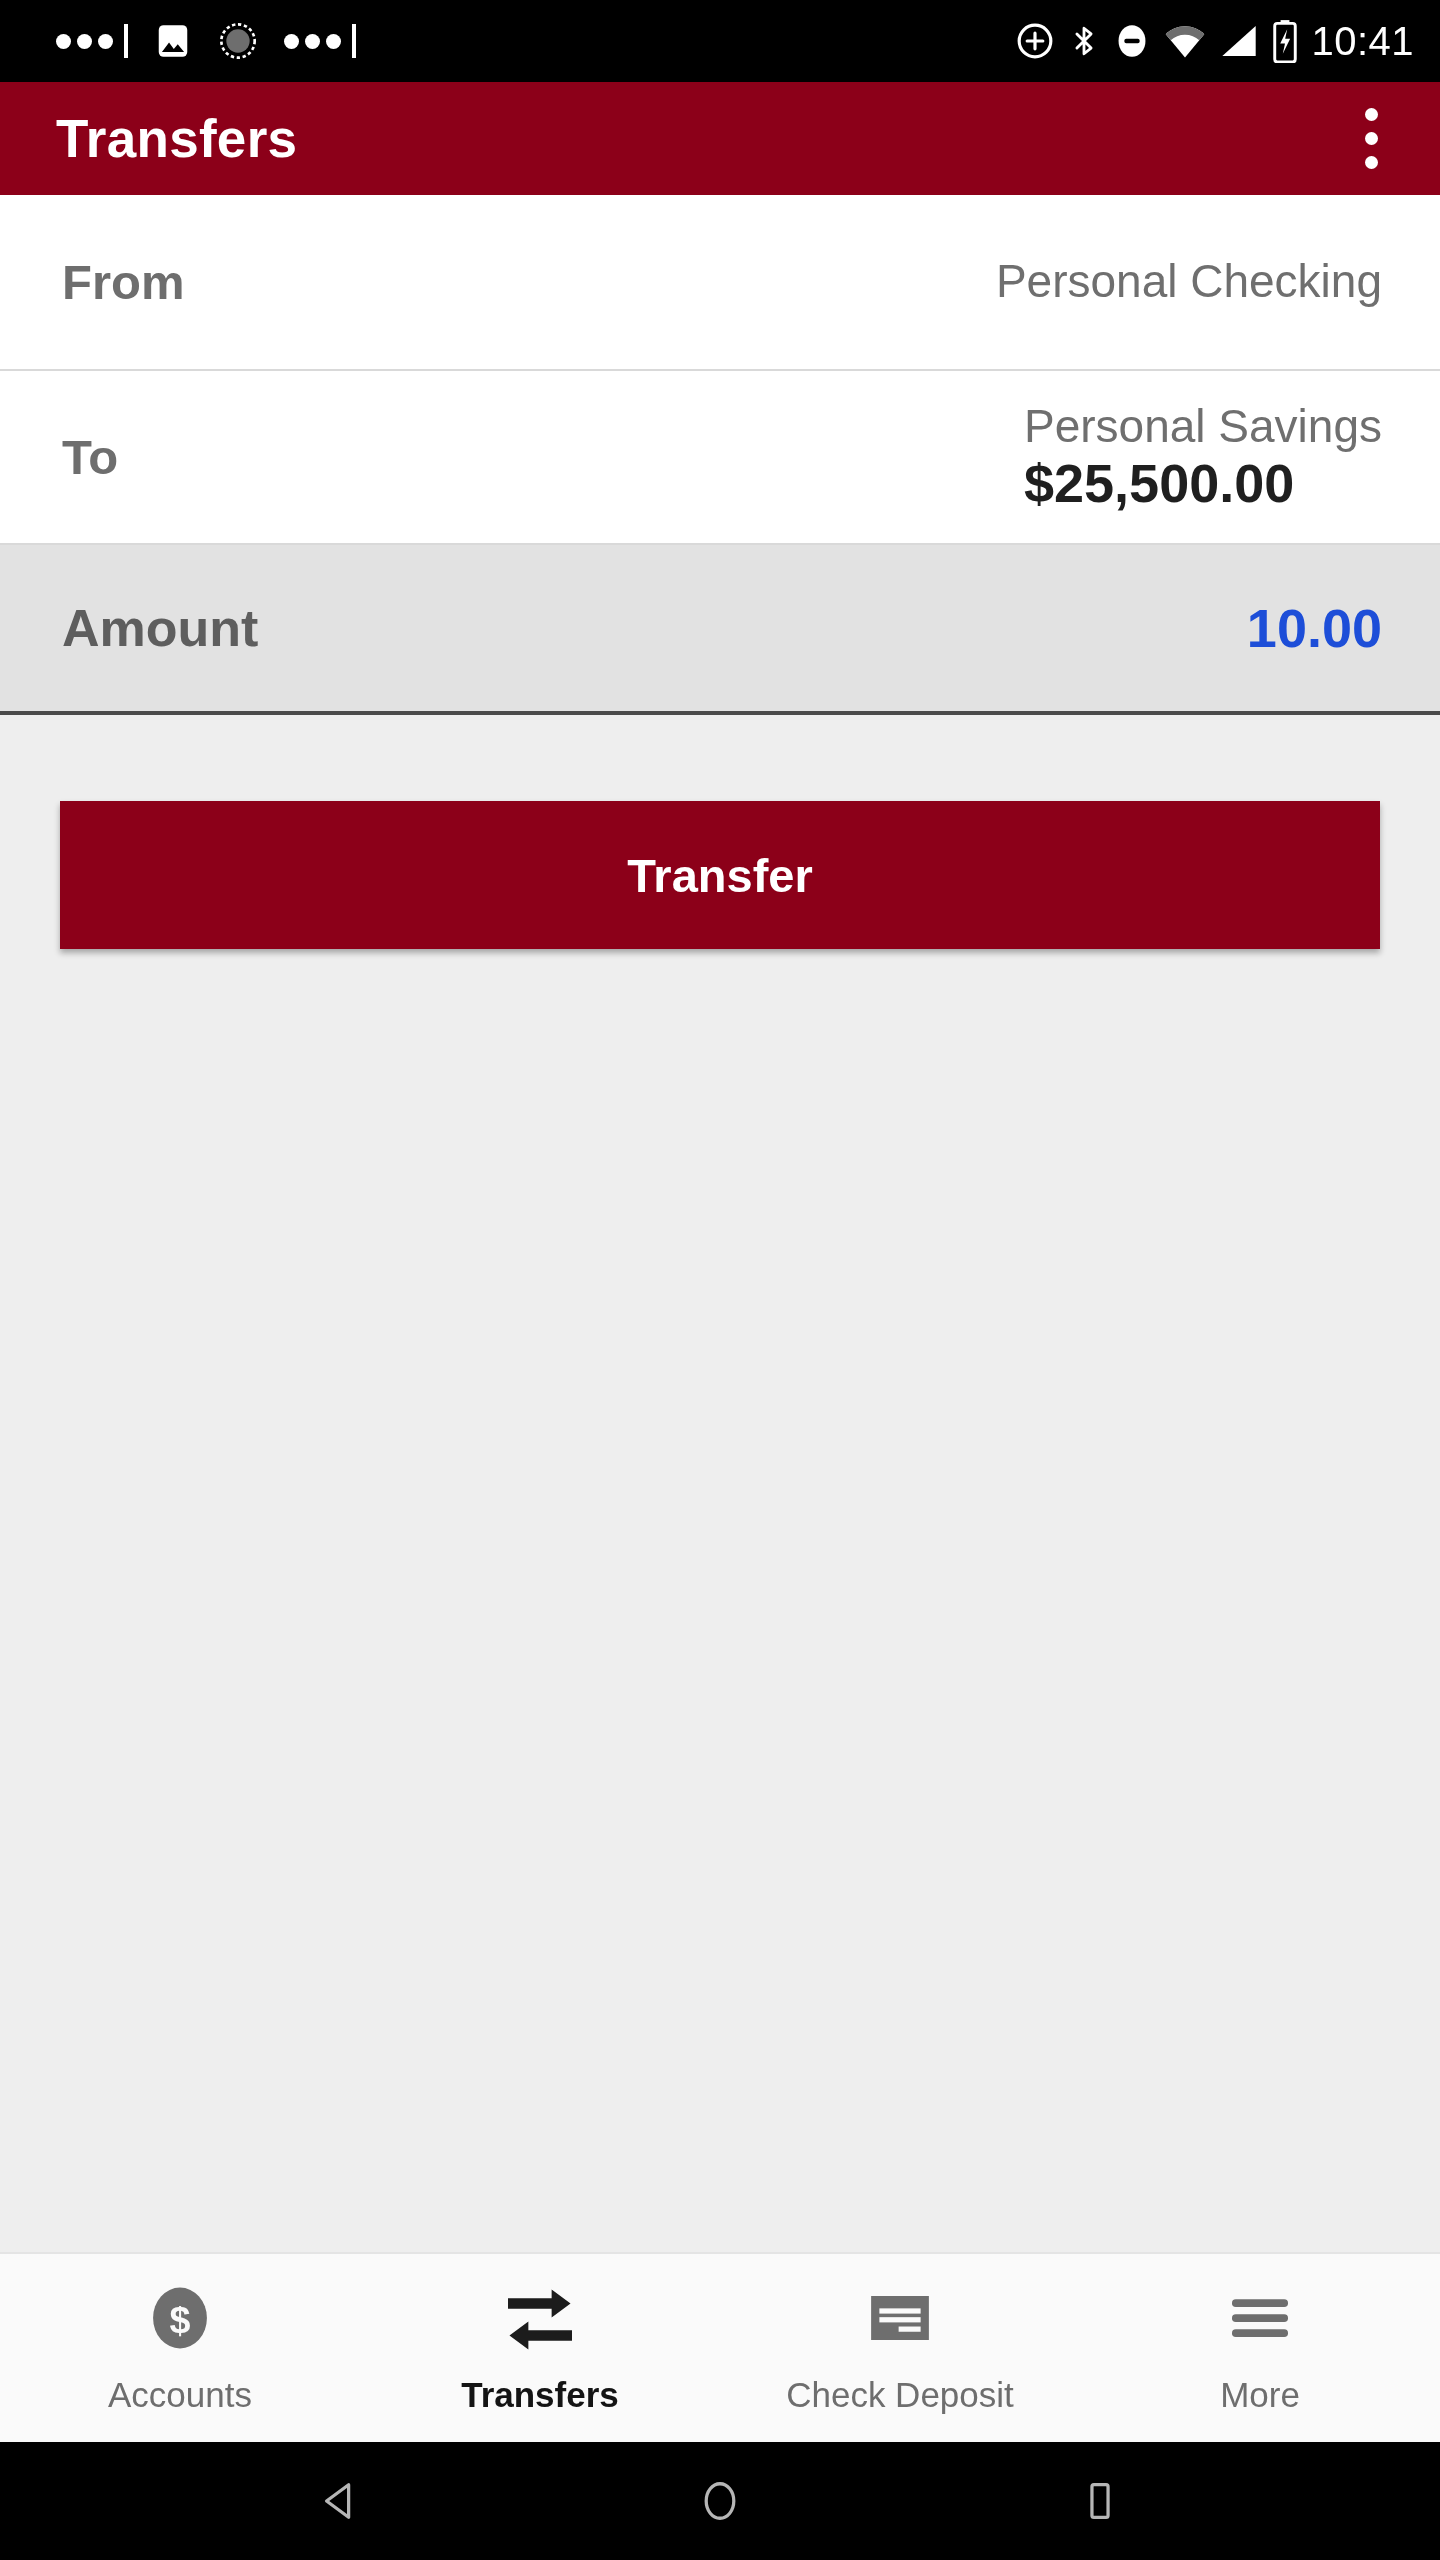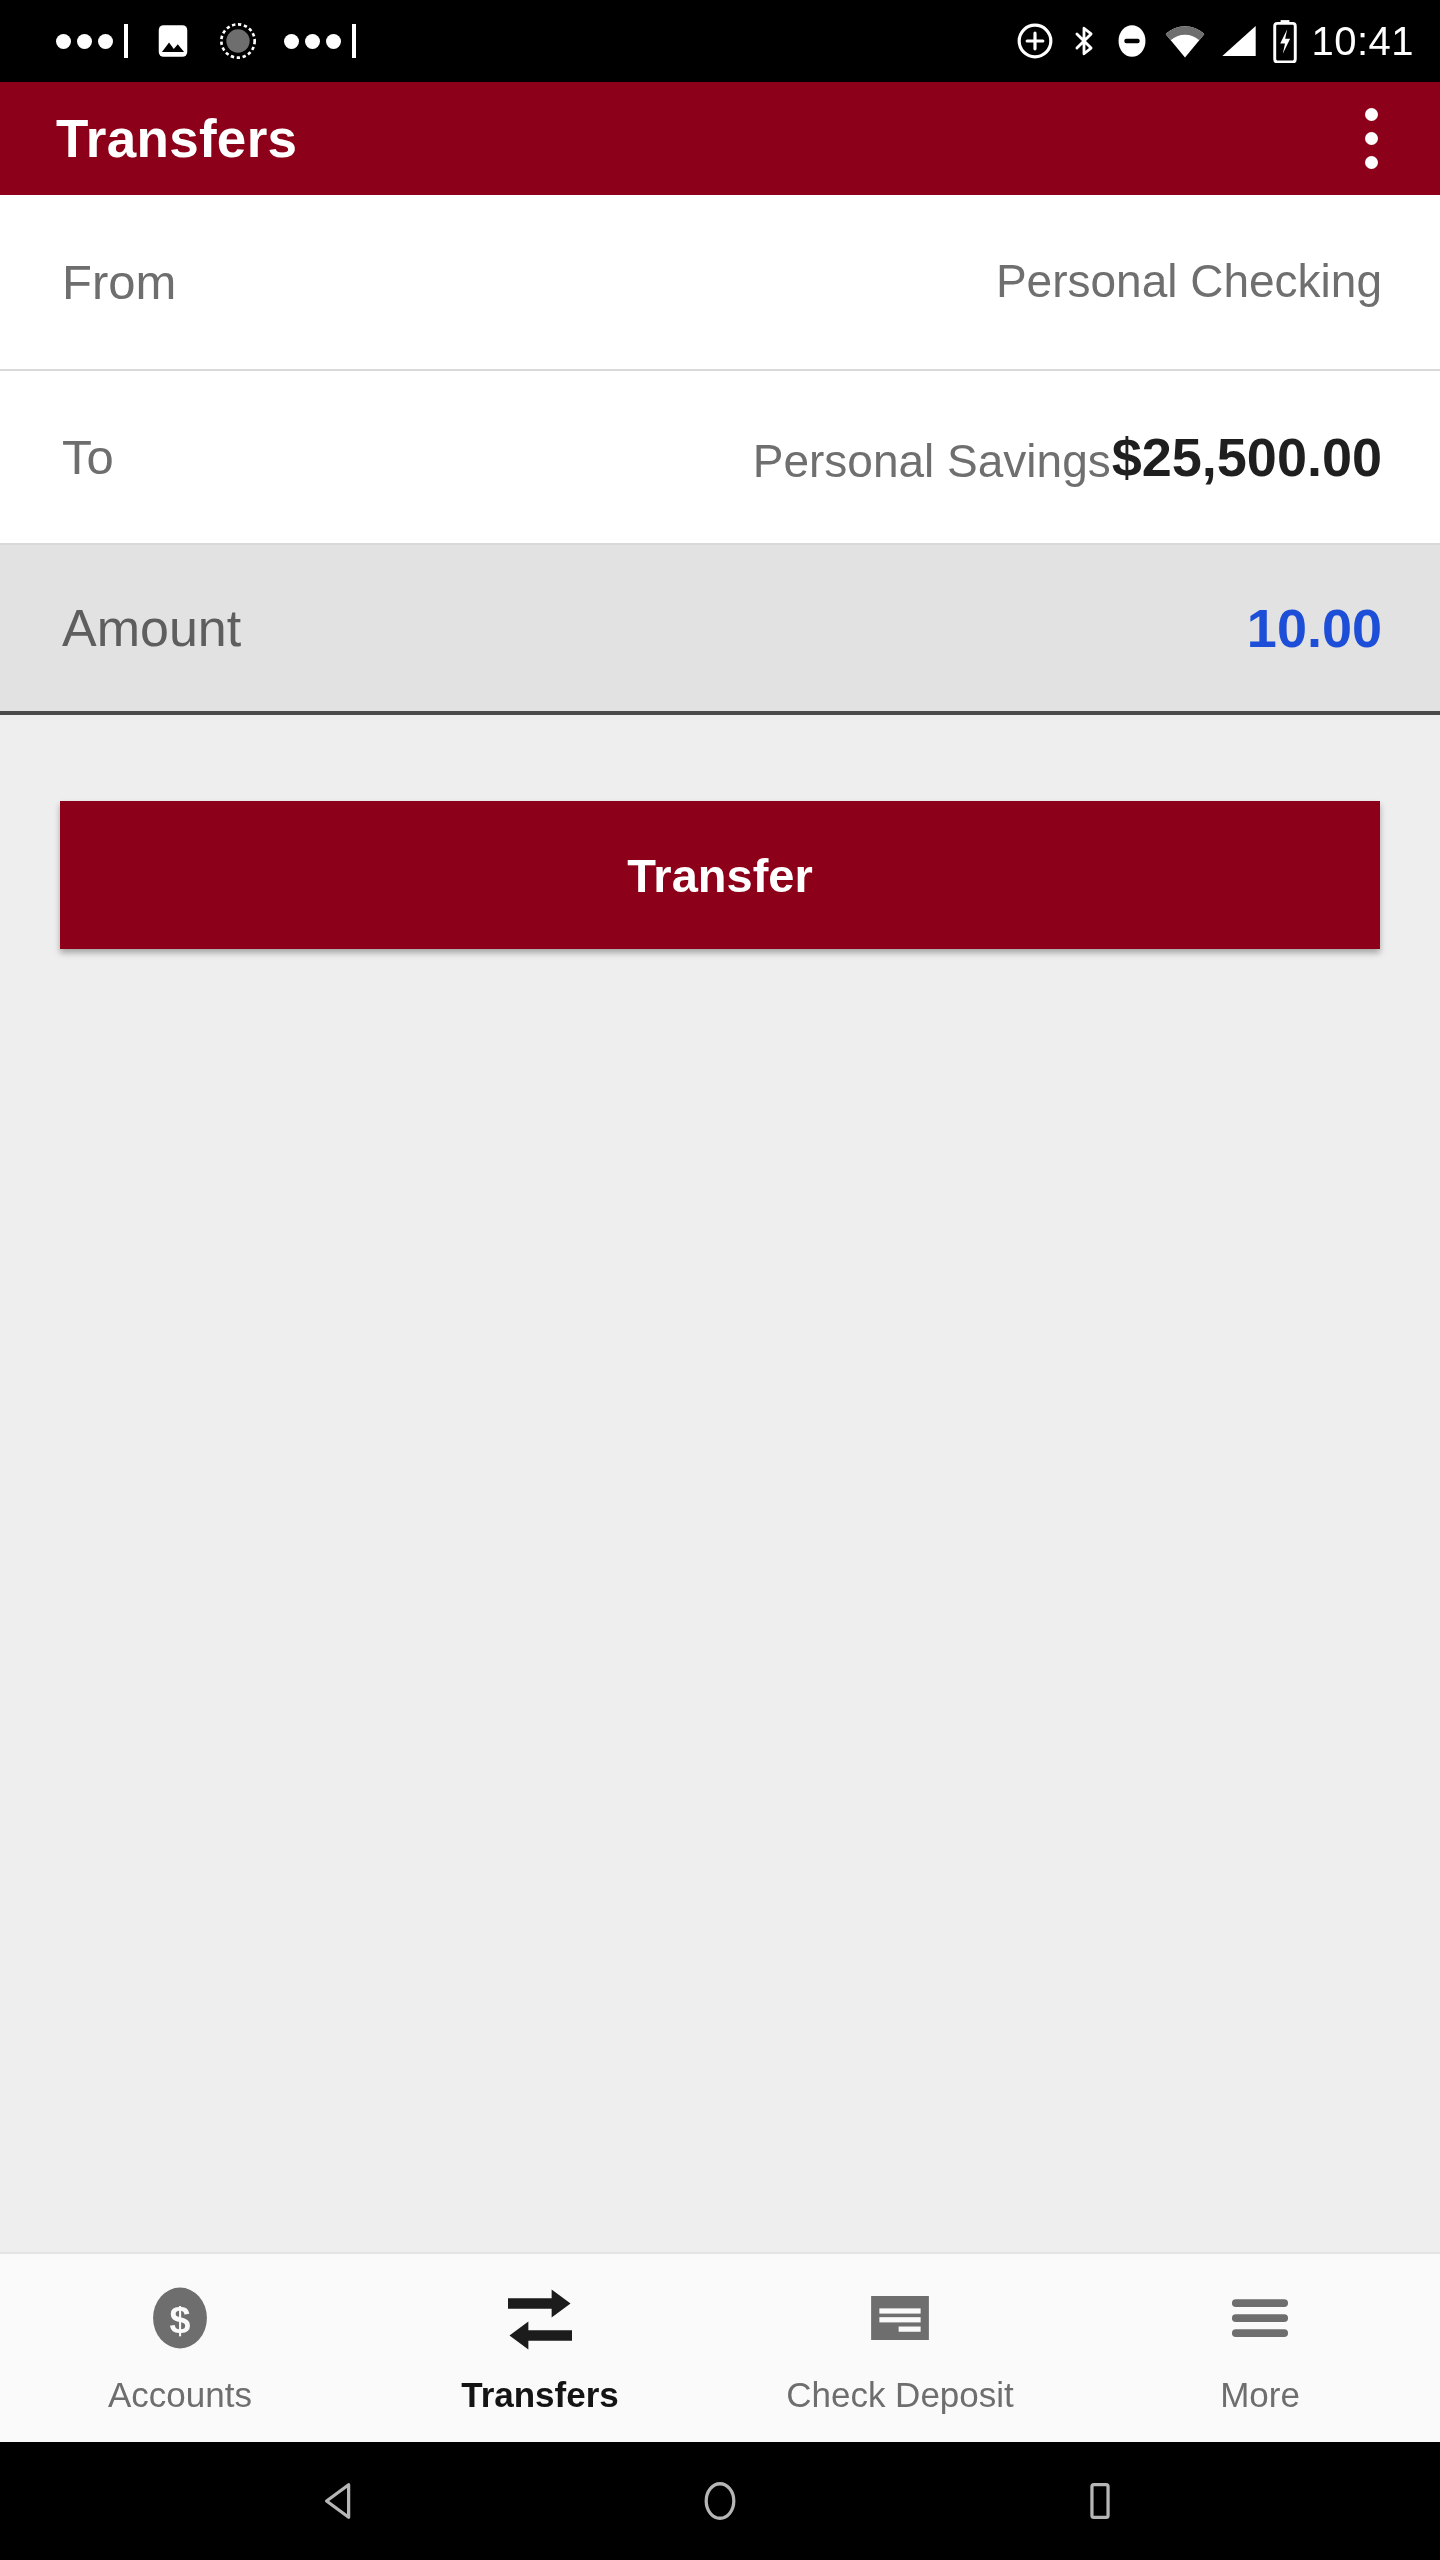--- a/index.html
+++ b/index.html
@@ -37,22 +37,22 @@
   .overflow i { width:13px; height:13px; border-radius:50%; background:#fff; display:block; }
 
   
   .content { flex:1 1 auto; background:#EEEEEE; display:flex; flex-direction:column; overflow:hidden; }
   .row {
     background:#FFFFFF; height:174px; flex:0 0 174px;
     display:flex; align-items:center; justify-content:space-between;
     padding:0 58px 0 62px; position:relative;
   }
   .row + .row { border-top:2px solid #D9D9D9; }
-  .row-label { color:#6E6E6E; font-size:49px; }
-  .row-values { display:flex; flex-direction:row; align-items:flex-end; gap:1px; }
+  .row-label { color:#6E6E6E; font-size:49px;font-weight:bold; }
+  .row-values { display:flex; flex-direction:column; gap:1px; }
   .row-sub { color:#6F6F6F; font-size:46px; line-height:1.12; }
   .row-amt { color:#1F1F1F; font-size:54px; font-weight:bold; line-height:1.12; }
 
   .row-amount {
     background:#E2E2E2; height:172px; flex:0 0 172px;
     border-top:2px solid #CFCFCF; border-bottom:4px solid #4A4A4A;
   }
   .row-amount .row-label { color:#5E5E5E; font-size:52px; }
   .amount-value { color:#1d4ed8; font-size:54px; font-weight:bold; }
 

